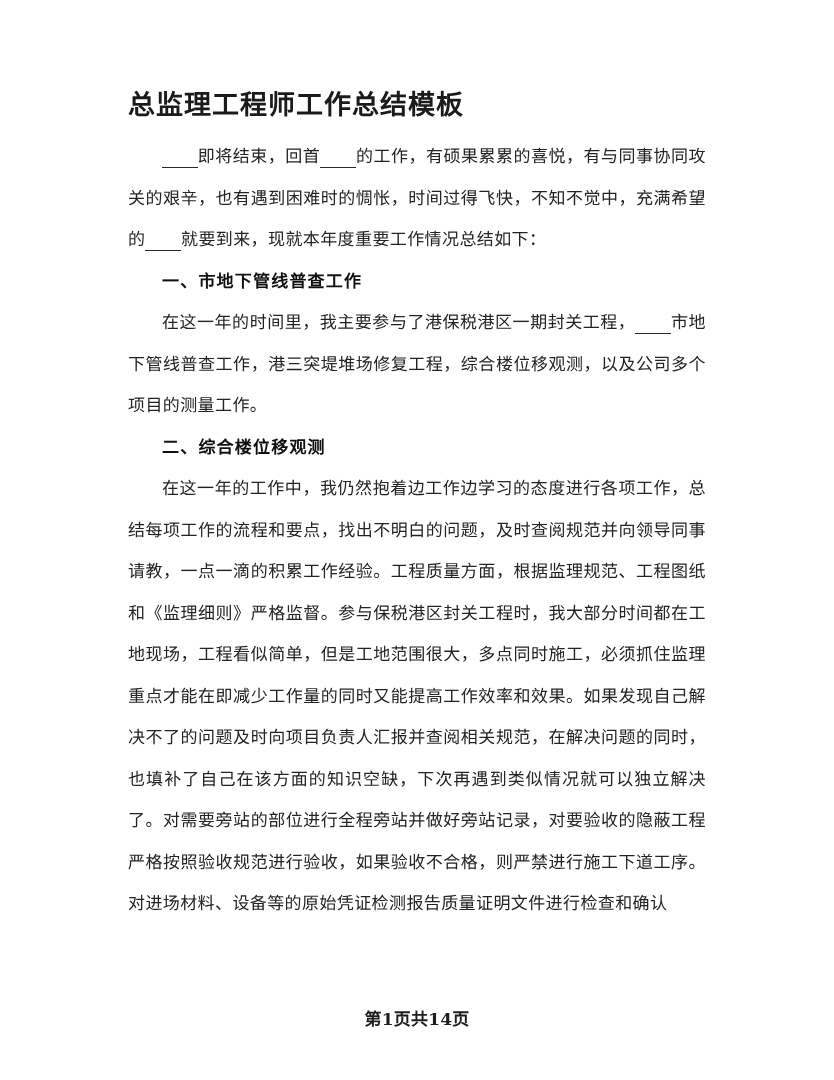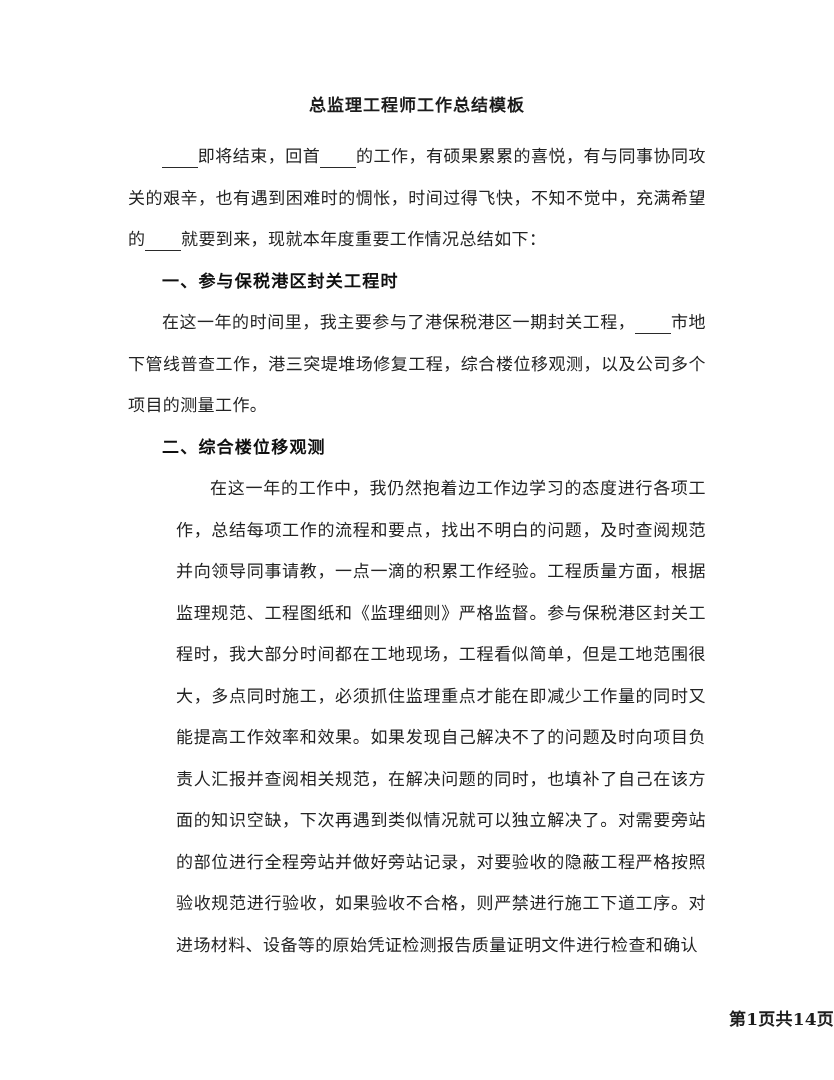--- a/index.html
+++ b/index.html
@@ -27,24 +27,24 @@
   
   .doc-body {
     position: absolute;
     left: 128px;
     top: 88px;
     width: 578px;
   }
 
   .doc-title {
     font-family: "DejaVu Serif", "Liberation Serif", serif;
-    font-size: 17px;
+    font-size: 27px;
     font-weight: bold;
     color: #1b1b1b;
-    text-align: center;
+    text-align: left;
     letter-spacing: 1px;
     line-height: 34px;
     margin: 0 0 14px 0;
     white-space: nowrap;
   }
 
   .para {
     font-family: "DejaVu Serif", "Liberation Serif", serif;
     font-size: 17px;
     color: #232323;
@@ -62,39 +62,38 @@
     color: #101010;
     text-align: left;
     text-indent: 2em;
     letter-spacing: 1.2px;
   }
 
   
   .para.block {
     text-align: justify;
     text-align-last: left;
-    margin-left: 48px;
   }
 
   
   .blank {
     display: inline;
     border-bottom: 1.4px solid #2a2a2a;
     padding: 0 0 1px 0;
     letter-spacing: 0.4px;
     color: transparent;
   }
 
   
   .page-footer {
     position: absolute;
     left: 0;
     right: 0;
     top: 1006px;
-    text-align: right;
+    text-align: center;
   }
 
   .page-footer .folio {
     display: inline-block;
     font-family: "DejaVu Serif", "Liberation Serif", serif;
     font-size: 17px;
     font-weight: bold;
     color: #1d1d1d;
     letter-spacing: 0.2px;
     line-height: 26px;
@@ -104,21 +103,21 @@
 <body>
 
 <div class="page">
 
   <div class="doc-body">
 
     <h1 class="doc-title">总监理工程师工作总结模板</h1>
 
     <p class="para" id="p-intro"><span class="blank">____</span>即将结束，回首<span class="blank">____</span>的工作，有硕果累累的喜悦，有与同事协同攻关的艰辛，也有遇到困难时的惆怅，时间过得飞快，不知不觉中，充满希望的<span class="blank">____</span>就要到来，现就本年度重要工作情况总结如下：</p>
 
-    <p class="para heading" id="p-heading-1">一、参与保税港区封关工程时</p>
+    <p class="para heading" id="p-heading-1">一、市地下管线普查工作</p>
 
     <p class="para" id="p-section-1">在这一年的时间里，我主要参与了港保税港区一期封关工程，<span class="blank">____</span>市地下管线普查工作，港三突堤堆场修复工程，综合楼位移观测，以及公司多个项目的测量工作。</p>
 
     <p class="para heading" id="p-heading-2">二、综合楼位移观测</p>
 
     <p class="para block" id="p-section-2">在这一年的工作中，我仍然抱着边工作边学习的态度进行各项工作，总结每项工作的流程和要点，找出不明白的问题，及时查阅规范并向领导同事请教，一点一滴的积累工作经验。工程质量方面，根据监理规范、工程图纸和《监理细则》严格监督。参与保税港区封关工程时，我大部分时间都在工地现场，工程看似简单，但是工地范围很大，多点同时施工，必须抓住监理重点才能在即减少工作量的同时又能提高工作效率和效果。如果发现自己解决不了的问题及时向项目负责人汇报并查阅相关规范，在解决问题的同时，也填补了自己在该方面的知识空缺，下次再遇到类似情况就可以独立解决了。对需要旁站的部位进行全程旁站并做好旁站记录，对要验收的隐蔽工程严格按照验收规范进行验收，如果验收不合格，则严禁进行施工下道工序。对进场材料、设备等的原始凭证检测报告质量证明文件进行检查和确认</p>
 
   </div>
 
   <div class="page-footer">

